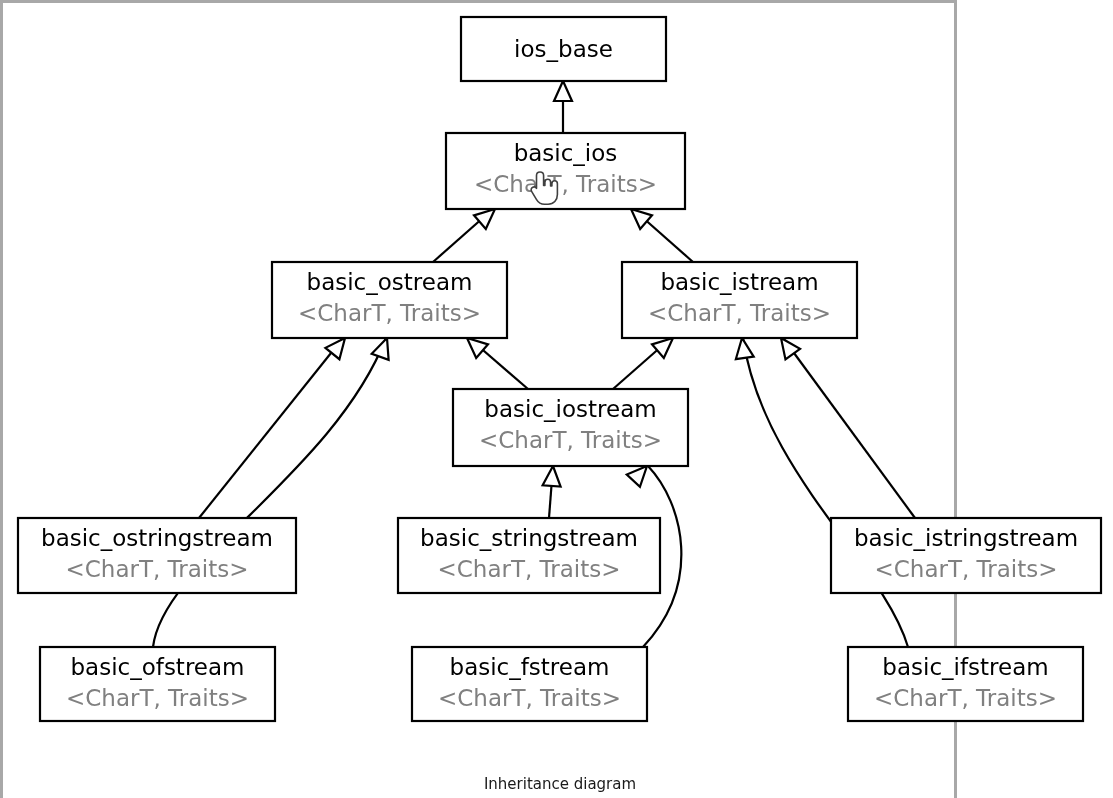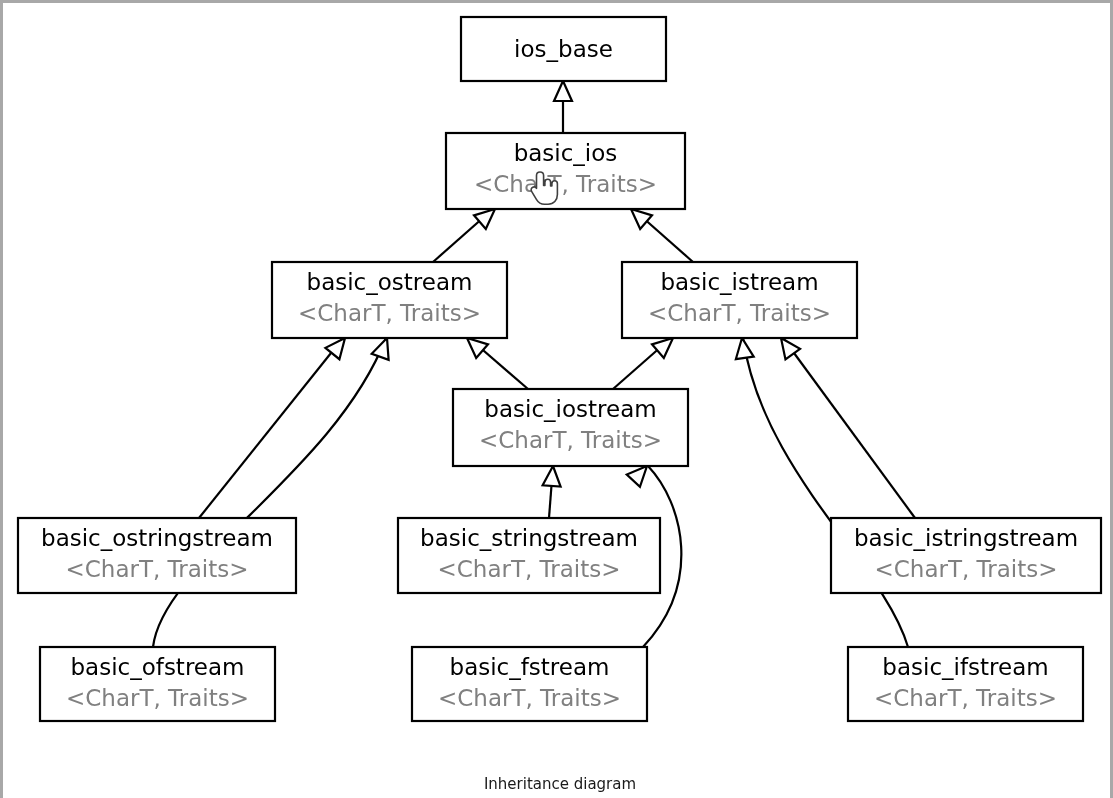--- a/index.html
+++ b/index.html
@@ -8,21 +8,21 @@
     background: #ffffff;
   }
   body {
     width: 1113px;
     height: 798px;
     font-family: "DejaVu Sans", sans-serif;
     overflow: hidden;
   }
   #page {
     position: relative;
-    width: 1113px;
+    width: 957px;
     height: 798px;
     background: #ffffff;
     box-sizing: border-box;
     border-left: 3px solid #a8a8a8;
     border-right: 3px solid #a8a8a8;
     border-top: 3px solid #a8a8a8;
   }
   #diagram-svg {
     position: absolute;
     left: 0;

